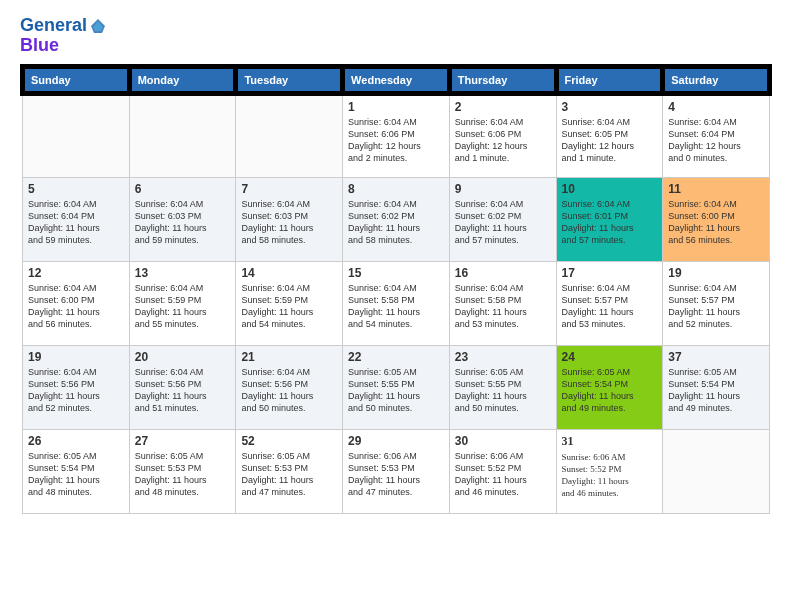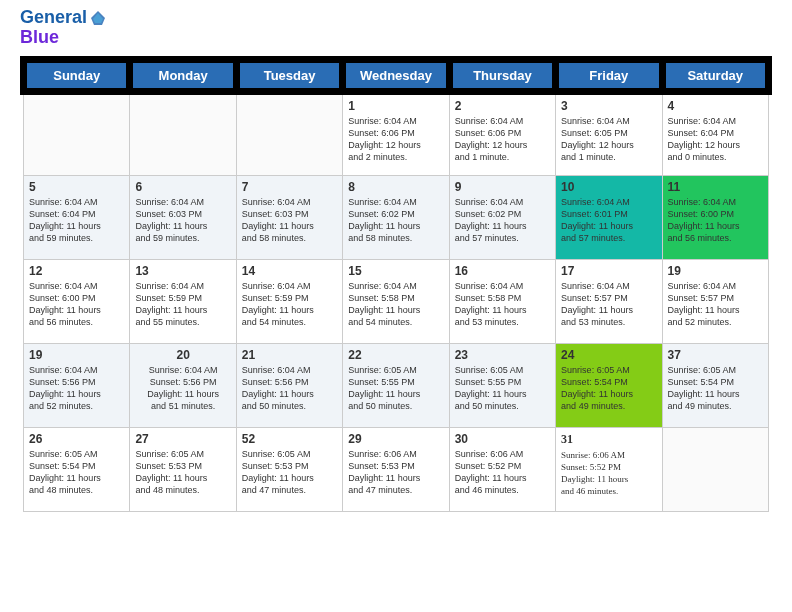--- a/index.html
+++ b/index.html
@@ -6,21 +6,21 @@
     body {
       width: 792px;
       height: 612px;
       font-family: Arial, sans-serif;
       background: #fff;
       overflow: hidden;
     }
     .page {
       width: 792px;
       height: 612px;
-      padding: 8px 20px 10px 20px;
+      padding: 16px 20px 10px 20px;
     }
     .header {
       display: flex;
       justify-content: space-between;
       align-items: flex-start;
       margin-bottom: 8px;
     }
     .logo {
       display: flex;
       align-items: center;
@@ -50,25 +50,25 @@
       font-weight: bold;
     }
     .calendar {
       width: 100%;
       border-collapse: collapse;
       table-layout: fixed;
     }
     .calendar th {
       background-color: #2a6db5;
       color: #fff;
-      font-size: 13px;
-      font-weight: bold;
-      text-align: center;
+      font-size: 11px;
+      font-weight: bold;
+      text-align: left;
       padding: 5px 6px;
-      border: 7px solid #000000;
+      border: 5px solid #000000;
     }
     .calendar td {
       border: 1px solid #ccc;
       vertical-align: top;
       padding: 4px 5px;
       font-size: 9.5px;
       color: #333;
       height: 84px;
     }
     .day-num {
@@ -203,21 +203,21 @@
 Daylight: 11 hours
 and 57 minutes.</div>
           </td>
           <td style="background: #14b8a6;">
             <span class="day-num">10</span>
             <div class="cell-text" style="white-space: pre-line;">Sunrise: 6:04 AM
 Sunset: 6:01 PM
 Daylight: 11 hours
 and 57 minutes.</div>
           </td>
-          <td style="background: #22c55e;">
+          <td style="background: #fdba74;">
             <span class="day-num">11</span>
             <div class="cell-text" style="white-space: pre-line;">Sunrise: 6:04 AM
 Sunset: 6:00 PM
 Daylight: 11 hours
 and 56 minutes.</div>
           </td>
         </tr>
         <tr>
           <td style="background: rgb(255, 255, 255);">
             <span class="day-num">12</span>
@@ -270,21 +270,21 @@
           </td>
         </tr>
         <tr>
           <td style="background: rgb(240, 244, 248);">
             <span class="day-num">19</span>
             <div class="cell-text" style="white-space: pre-line;">Sunrise: 6:04 AM
 Sunset: 5:56 PM
 Daylight: 11 hours
 and 52 minutes.</div>
           </td>
-          <td style="background: rgb(240, 244, 248); text-align: center;">
+          <td style="background: rgb(240, 244, 248);">
             <span class="day-num">20</span>
             <div class="cell-text" style="white-space: pre-line;">Sunrise: 6:04 AM
 Sunset: 5:56 PM
 Daylight: 11 hours
 and 51 minutes.</div>
           </td>
           <td style="background: rgb(240, 244, 248);">
             <span class="day-num">21</span>
             <div class="cell-text" style="white-space: pre-line;">Sunrise: 6:04 AM
 Sunset: 5:56 PM

